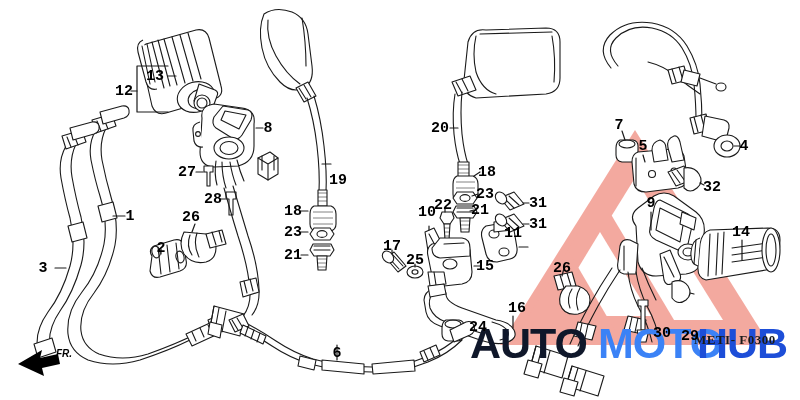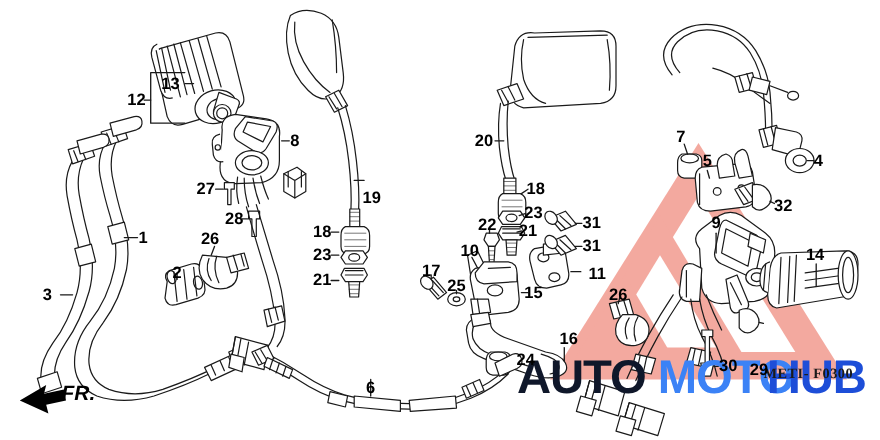--- a/index.html
+++ b/index.html
@@ -19,42 +19,42 @@
     overflow: hidden;
   }
   #art {
     position: absolute;
     left: 0; top: 0;
     width: 800px;
     height: 400px;
   }
   .lbl {
     position: absolute;
-    font-family: Liberation Sans, sans-serif;
+    font-family: Liberation Mono, monospace;
     font-size: 15px;
     font-weight: 700;
     color: #000000;
     line-height: 1;
     white-space: nowrap;
     transform: translate(-50%, -50%);
     letter-spacing: 0px;
   }
   .code {
     position: absolute;
     font-family: "Liberation Serif", serif;
     font-size: 13px;
     font-weight: 700;
     color: #1a1a1a;
     white-space: nowrap;
     letter-spacing: 0.5px;
   }
   .fr {
     position: absolute;
     font-family: "Liberation Sans", sans-serif;
-    font-size: 19px;
+    font-size: 10px;
     font-weight: 900;
     font-style: italic;
     color: #000000;
     white-space: nowrap;
   }
   .wm-word {
     position: absolute;
     font-family: "Liberation Sans", sans-serif;
     font-weight: 700;
     font-size: 43px;
@@ -475,22 +475,22 @@
   <div id="callout-layer">
       <div class="lbl" style="left: 130px; top: 216px;">1</div>
       <div class="lbl" style="left: 161px; top: 248px;">2</div>
       <div class="lbl" style="left: 43px; top: 268px;">3</div>
       <div class="lbl" style="left: 744px; top: 146px;">4</div>
       <div class="lbl" style="left: 643px; top: 146px;">5</div>
       <div class="lbl" style="left: 337px; top: 353px;">6</div>
       <div class="lbl" style="left: 619px; top: 125px;">7</div>
       <div class="lbl" style="left: 268px; top: 128px;">8</div>
       <div class="lbl" style="left: 651px; top: 203px;">9</div>
-      <div class="lbl" style="left: 427px; top: 228px;">10</div>
-      <div class="lbl" style="left: 513px; top: 249px; margin-left: 30px;">11</div>
+      <div class="lbl" style="left: 427px; top: 212px;">10</div>
+      <div class="lbl" style="left: 513px; top: 233px;">11</div>
       <div class="lbl" style="left: 124px; top: 91px;">12</div>
       <div class="lbl" style="left: 155px; top: 76px;">13</div>
       <div class="lbl" style="left: 741px; top: 232px;">14</div>
       <div class="lbl" style="left: 485px; top: 266px;">15</div>
       <div class="lbl" style="left: 517px; top: 308px;">16</div>
       <div class="lbl" style="left: 392px; top: 246px;">17</div>
       <div class="lbl" style="left: 293px; top: 211px;">18</div>
       <div class="lbl" style="left: 487px; top: 172px;">18</div>
       <div class="lbl" style="left: 338px; top: 164px; margin-top: 16px;">19</div>
       <div class="lbl" style="left: 440px; top: 128px;">20</div>

